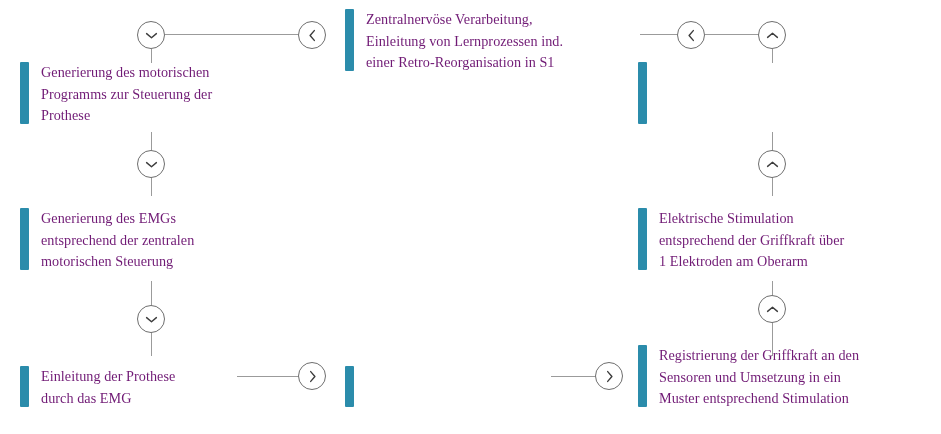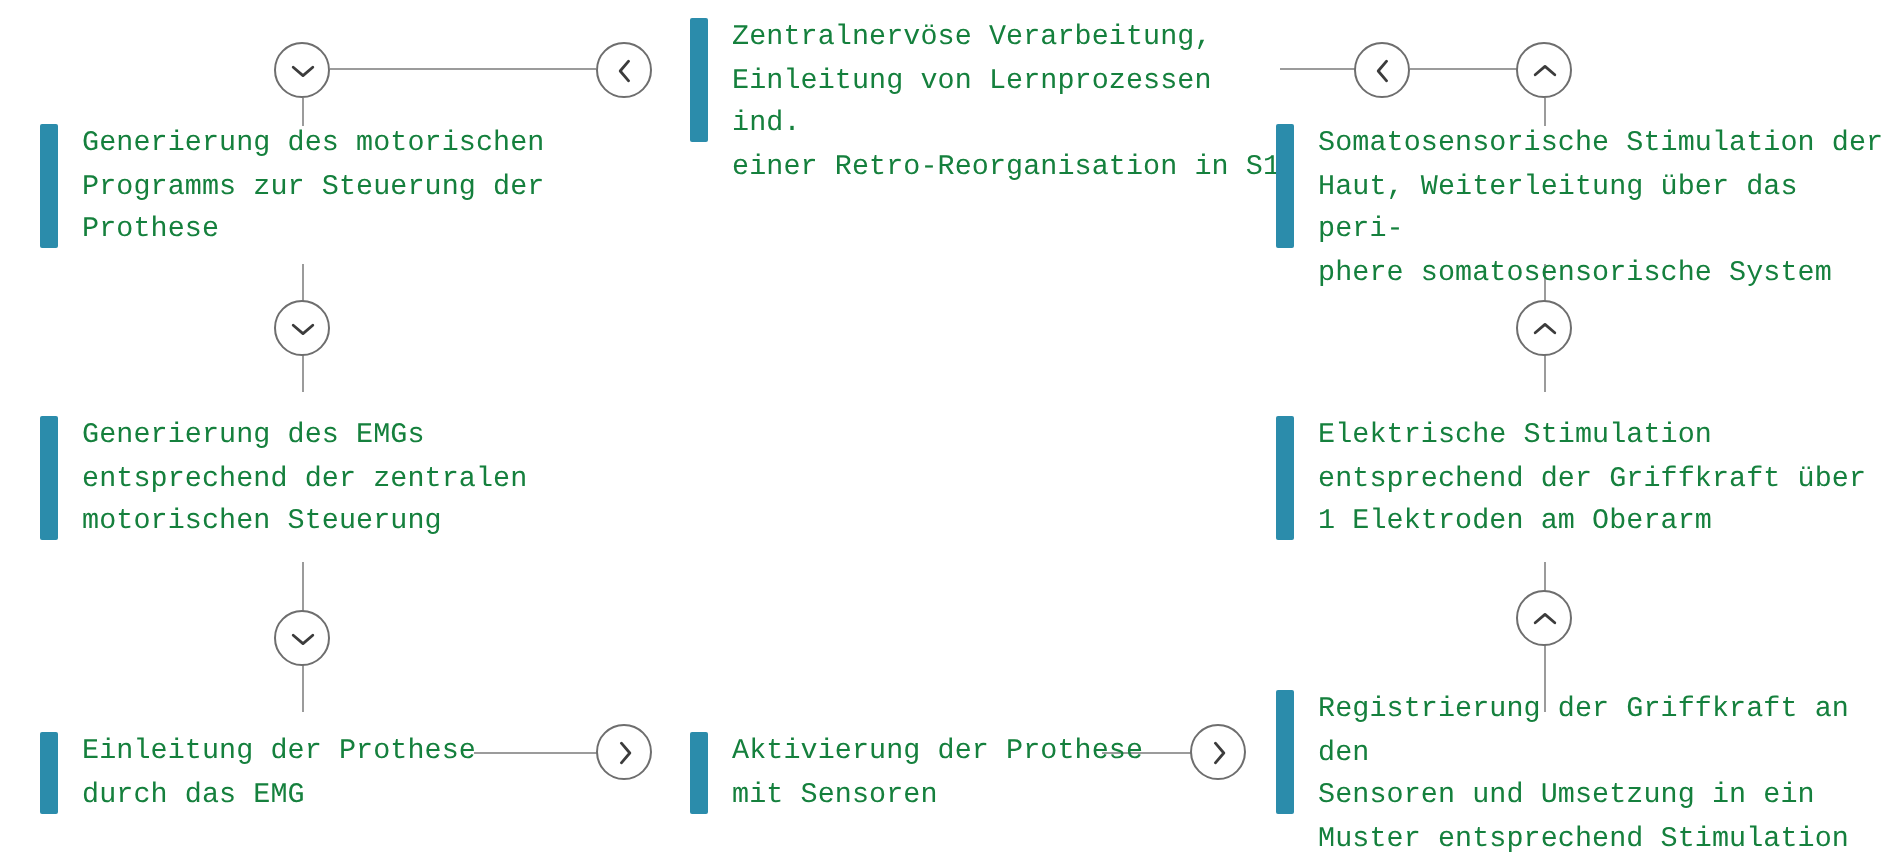--- a/index.html
+++ b/index.html
@@ -25,26 +25,26 @@
     display: flex;
     align-items: flex-start;
   }
   .node-bar {
     flex: 0 0 auto;
     width: 9px;
     border-radius: 1px;
     margin-right: 12px;
   }
   .node-text {
-    color: #15803d;
+    color: #701a75;
     font-size: 14.2px;
     line-height: 21.5px;
     letter-spacing: 0.05px;
     white-space: pre-line;
-    font-family: Liberation Mono, monospace;
+    font-family: Liberation Serif, serif;
   }
 
   
   .line {
     position: absolute;
     background: #9b9b9b;
   }
   .line-h {
     height: 1px;
   }
@@ -185,29 +185,24 @@
 
   <div class="node" style="left:345px; top:9px; width:300px;">
     <div class="node-bar" style="height:62px; background:#2b8cab;"></div>
     <div class="node-text">Zentralnervöse Verarbeitung,
 Einleitung von Lernprozessen ind.
 einer Retro-Reorganisation in S1</div>
   </div>
 
   <div class="node" style="left:345px; top:366px; width:300px;">
     <div class="node-bar" style="height:41px; background:#2b8cab;"></div>
-    <div class="node-text">Aktivierung der Prothese
-mit Sensoren</div>
   </div>
 
   <div class="node" style="left:638px; top:62px; width:305px;">
     <div class="node-bar" style="height:62px; background:#2b8cab;"></div>
-    <div class="node-text">Somatosensorische Stimulation der
-Haut, Weiterleitung über das peri-
-phere somatosensorische System</div>
   </div>
 
   <div class="node" style="left:638px; top:208px; width:305px;">
     <div class="node-bar" style="height:62px; background:#2b8cab;"></div>
     <div class="node-text">Elektrische Stimulation
 entsprechend der Griffkraft über
 1 Elektroden am Oberarm</div>
   </div>
 
   <div class="node" style="left:638px; top:345px; width:305px;">

